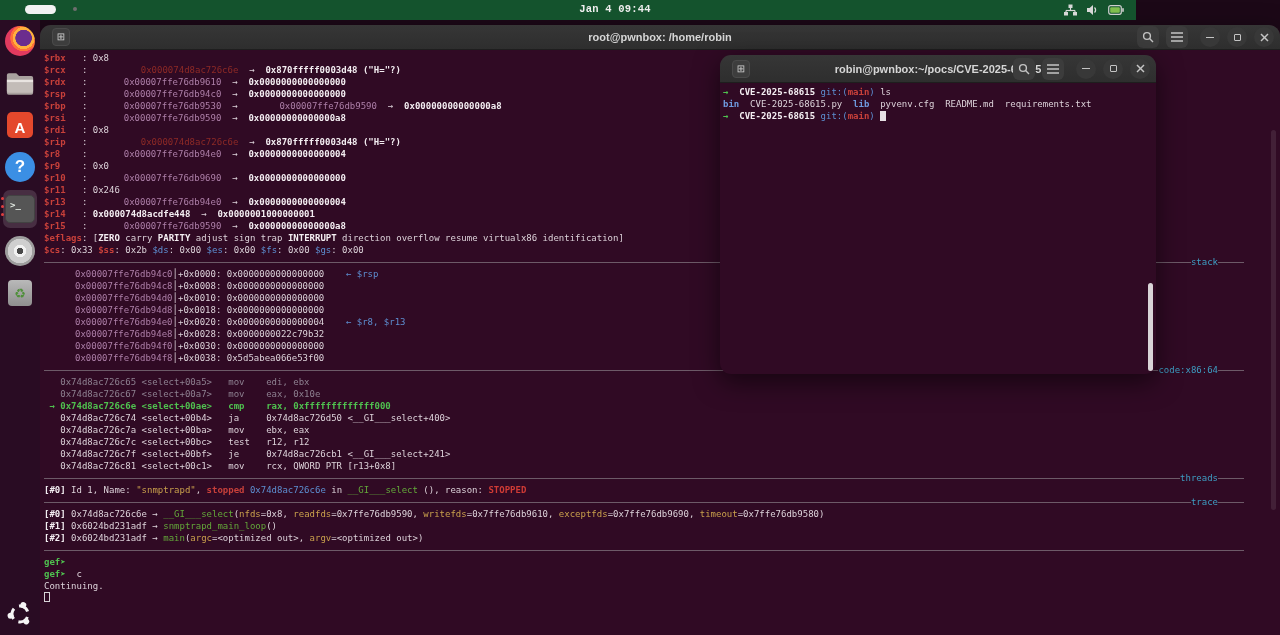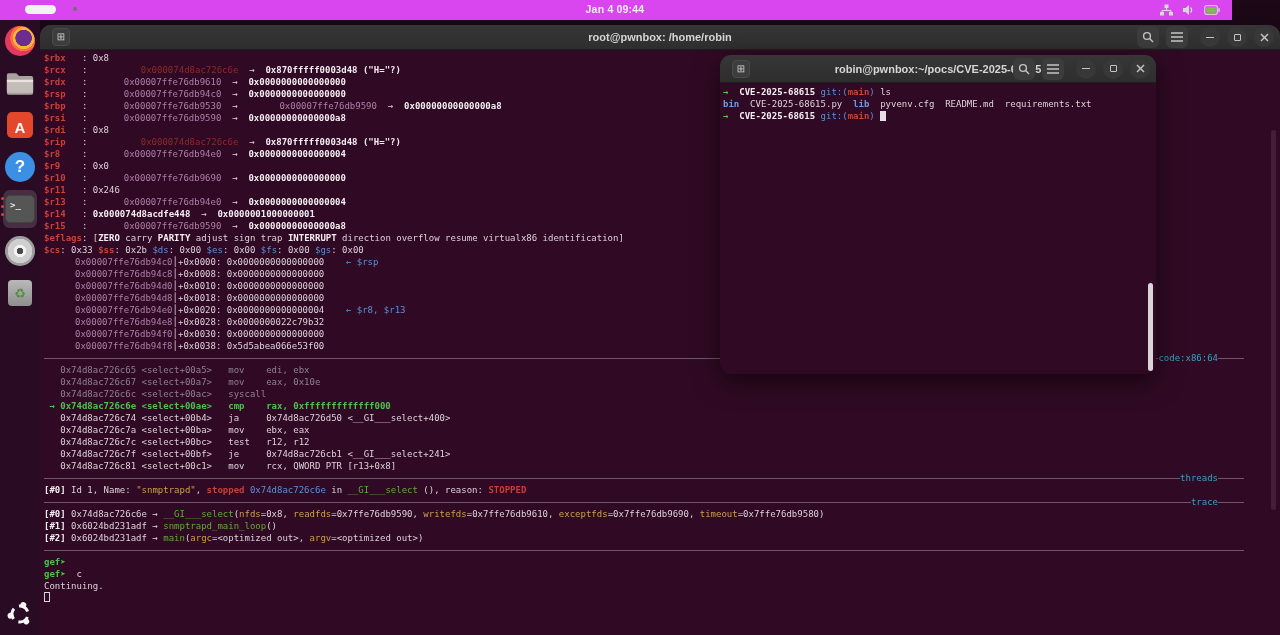--- a/index.html
+++ b/index.html
@@ -1,20 +1,20 @@
 <!DOCTYPE html>
 <html><head>
 <meta charset="utf-8">
 <style>
   * { margin:0; padding:0; box-sizing:border-box; }
   html,body { width:1280px; height:635px; overflow:hidden; background:#1c0817;
     font-family:"Liberation Sans", sans-serif; }
 
   
-  .topbar { position:absolute; left:0; top:0; width:1232px; height:20px; background:#d946ef; z-index:50; }
+  .topbar { position:absolute; left:0; top:0; width:1136px; height:20px; background:#14532d; z-index:50;font-family:Liberation Mono, monospace; }
   .ws-pill { position:absolute; left:25px; top:5px; width:31px; height:9px; background:#f2f2f2; border-radius:5px; }
   .ws-dot  { position:absolute; left:73px; top:7px; width:4px; height:4px; background:#6e6e6e; border-radius:50%; }
   .clock { position:absolute; left:555px; top:3px; width:120px; text-align:center; color:#efefef;
            font-size:10.5px; font-weight:bold; letter-spacing:.2px; }
   .tray { position:absolute; right:12px; top:3px; display:flex; gap:9px; align-items:center; height:14px; }
 
   
   .dock { position:absolute; left:0; top:20px; width:40px; height:615px; background:#290c23; z-index:40; }
   .dock-item { position:relative; width:40px; height:42px; display:flex; align-items:center; justify-content:center; }
   .dock-item.active::before { content:""; position:absolute; left:3px; top:2px; width:34px; height:38px;
@@ -130,36 +130,40 @@
       <div class="tl"><span class="r">$rip</span><span class="w">   : </span><span class="dr">0x000074d8ac726c6e</span><span class="w">  →  </span><span class="b">0x870fffff0003d48 ("H="?)</span></div>
       <div class="tl"><span class="r">$r8</span><span class="w">    : </span><span class="p">0x00007ffe76db94e0</span><span class="w">  →  </span><span class="b">0x0000000000000004</span></div>
       <div class="tl"><span class="r">$r9</span><span class="w">    : 0x0</span></div>
       <div class="tl"><span class="r">$r10</span><span class="w">   : </span><span class="p">0x00007ffe76db9690</span><span class="w">  →  </span><span class="b">0x0000000000000000</span></div>
       <div class="tl"><span class="r">$r11</span><span class="w">   : 0x246</span></div>
       <div class="tl"><span class="r">$r13</span><span class="w">   : </span><span class="p">0x00007ffe76db94e0</span><span class="w">  →  </span><span class="b">0x0000000000000004</span></div>
       <div class="tl"><span class="r">$r14</span><span class="w">   : </span><span class="b">0x000074d8acdfe448</span><span class="w">  →  </span><span class="b">0x0000001000000001</span></div>
       <div class="tl"><span class="r">$r15</span><span class="w">   : </span><span class="p">0x00007ffe76db9590</span><span class="w">  →  </span><span class="b">0x00000000000000a8</span></div>
       <div class="tl"><span class="r">$eflags</span><span class="w">: [</span><span class="b">ZERO</span><span class="w"> carry </span><span class="b">PARITY</span><span class="w"> adjust sign trap </span><span class="b">INTERRUPT</span><span class="w"> direction overflow resume virtualx86 identification]</span></div>
       <div class="tl"><span class="r">$cs</span><span class="w">: 0x33 </span><span class="r">$ss</span><span class="w">: 0x2b </span><span class="bl">$ds</span><span class="w">: 0x00 </span><span class="bl">$es</span><span class="w">: 0x00 </span><span class="bl">$fs</span><span class="w">: 0x00 </span><span class="bl">$gs</span><span class="w">: 0x00</span></div>
+      <div class="sep">
+        <i class="sl"></i>
+        <span class="cy slab"> stack </span>
+        <i class="sl sr"></i>
+      </div>
       <div class="tl"><span class="p">0x00007ffe76db94c0</span><span class="w">│+0x0000: 0x0000000000000000</span><span class="bl">    ← $rsp</span></div>
       <div class="tl"><span class="p">0x00007ffe76db94c8</span><span class="w">│+0x0008: 0x0000000000000000</span></div>
       <div class="tl"><span class="p">0x00007ffe76db94d0</span><span class="w">│+0x0010: 0x0000000000000000</span></div>
       <div class="tl"><span class="p">0x00007ffe76db94d8</span><span class="w">│+0x0018: 0x0000000000000000</span></div>
       <div class="tl"><span class="p">0x00007ffe76db94e0</span><span class="w">│+0x0020: 0x0000000000000004</span><span class="bl">    ← $r8, $r13</span></div>
       <div class="tl"><span class="p">0x00007ffe76db94e8</span><span class="w">│+0x0028: 0x0000000022c79b32</span></div>
       <div class="tl"><span class="p">0x00007ffe76db94f0</span><span class="w">│+0x0030: 0x0000000000000000</span></div>
       <div class="tl"><span class="p">0x00007ffe76db94f8</span><span class="w">│+0x0038: 0x5d5abea066e53f00</span></div>
       <div class="sep">
         <i class="sl"></i>
         <span class="cy slab"> code:x86:64 </span>
         <i class="sl sr"></i>
       </div>
       <div class="tl"><span class="d">   0x74d8ac726c65 &lt;select+00a5&gt;   mov    edi, ebx</span></div>
       <div class="tl"><span class="d">   0x74d8ac726c67 &lt;select+00a7&gt;   mov    eax, 0x10e</span></div>
-      <div class="tl"><span class="d">   0x74d8ac726c6c &lt;select+00ac&gt;   syscall</span></div>
       <div class="tl"><span class="gb"> → 0x74d8ac726c6e &lt;select+00ae&gt;   cmp    rax, 0xfffffffffffff000</span></div>
       <div class="tl"><span class="w">   0x74d8ac726c74 &lt;select+00b4&gt;   ja     0x74d8ac726d50 &lt;__GI___select+400&gt;</span></div>
       <div class="tl"><span class="w">   0x74d8ac726c7a &lt;select+00ba&gt;   mov    ebx, eax</span></div>
       <div class="tl"><span class="w">   0x74d8ac726c7c &lt;select+00bc&gt;   test   r12, r12</span></div>
       <div class="tl"><span class="w">   0x74d8ac726c7f &lt;select+00bf&gt;   je     0x74d8ac726cb1 &lt;__GI___select+241&gt;</span></div>
       <div class="tl"><span class="w">   0x74d8ac726c81 &lt;select+00c1&gt;   mov    rcx, QWORD PTR [r13+0x8]</span></div>
       <div class="sep">
         <i class="sl"></i>
         <span class="cy slab"> threads </span>
         <i class="sl sr"></i>

